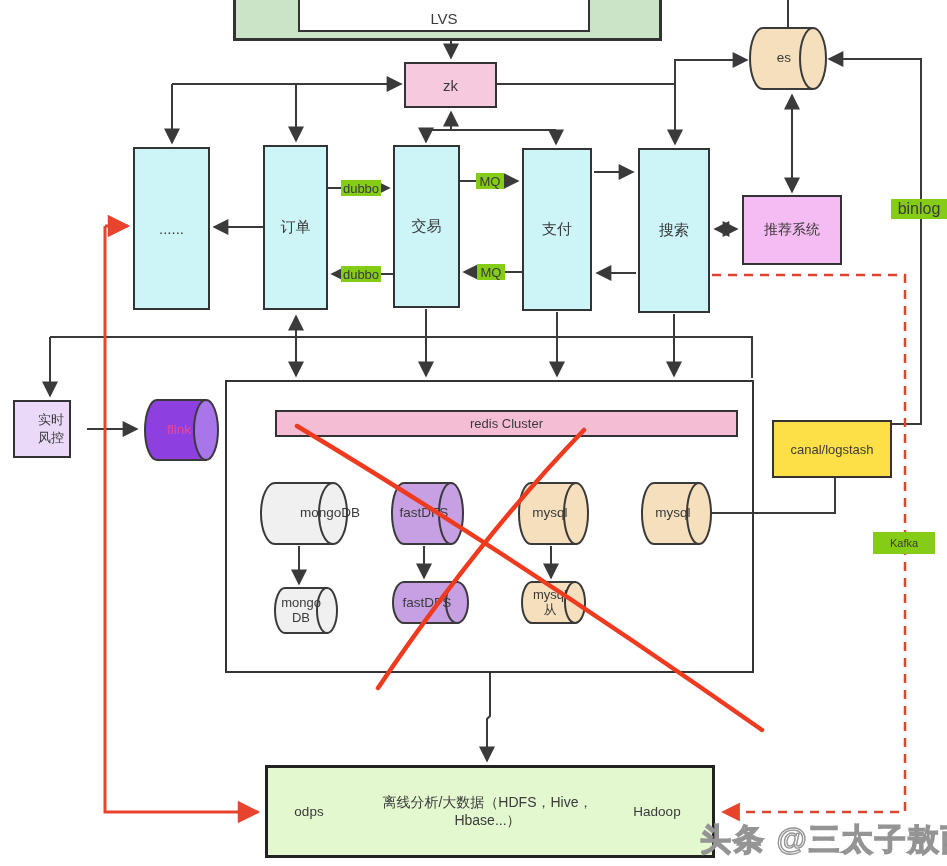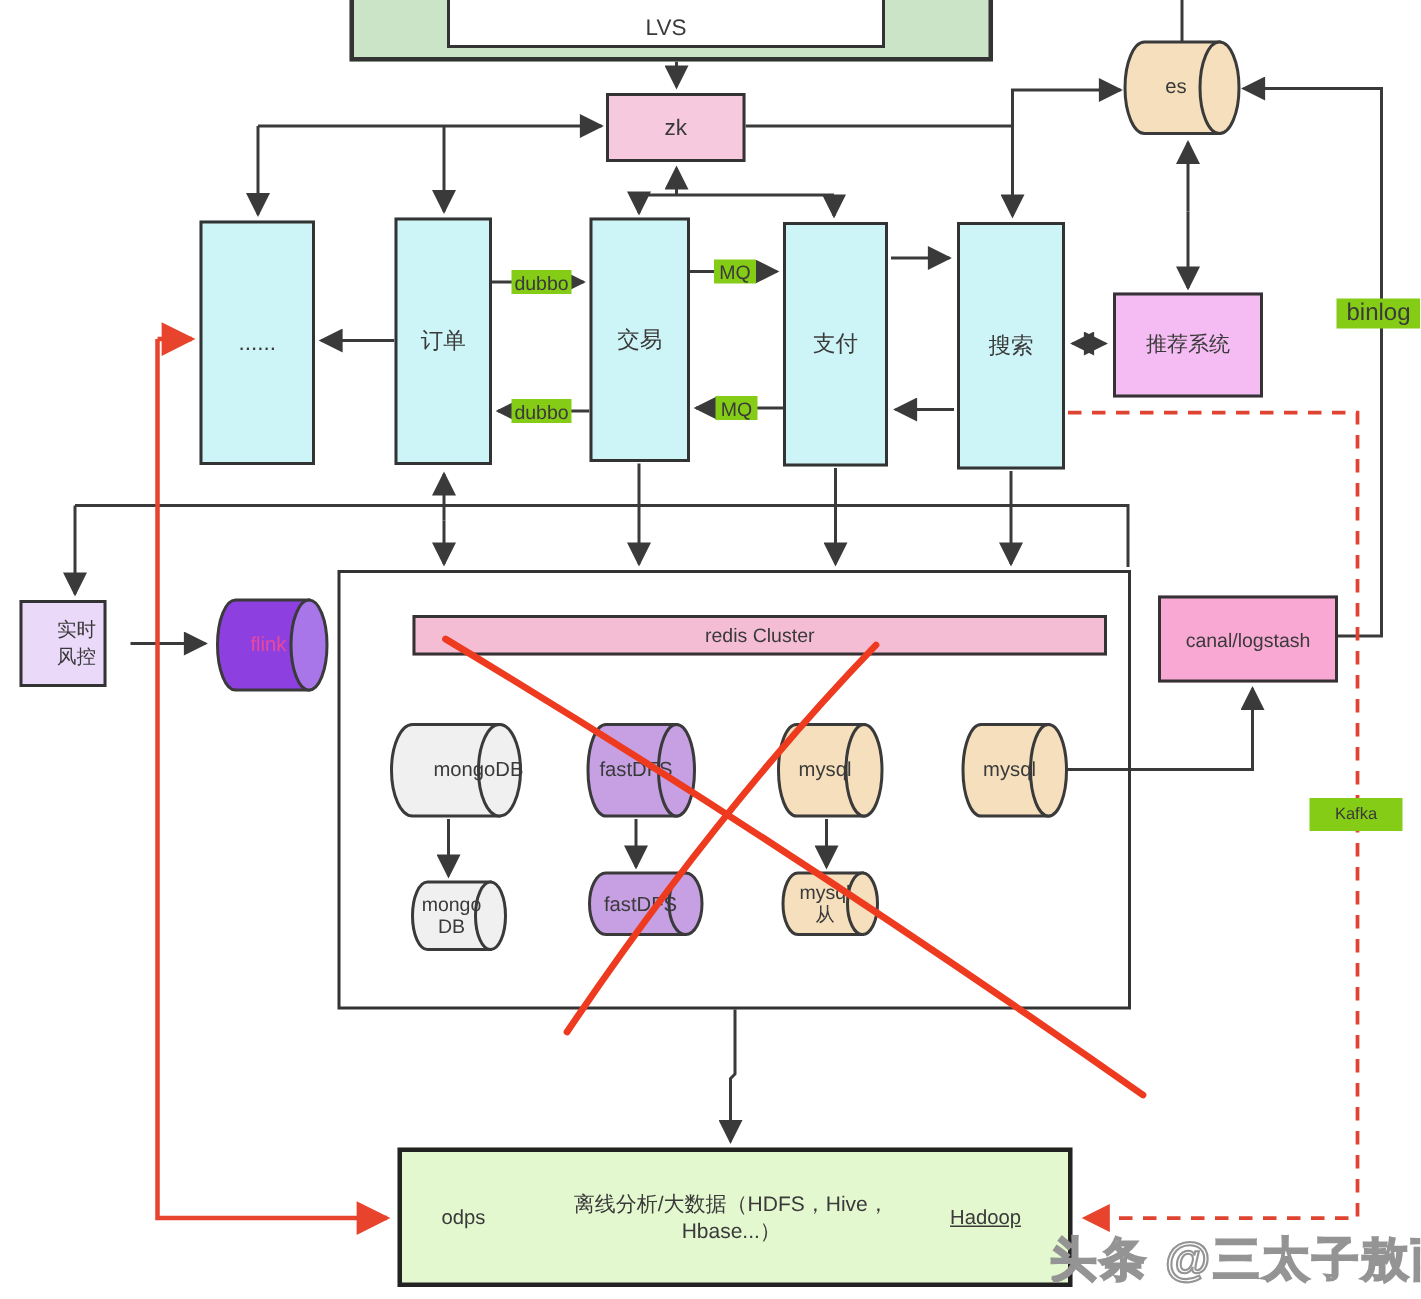--- a/index.html
+++ b/index.html
@@ -159,36 +159,36 @@
 
   <div class="box" style="left:13px;top:400px;width:58px;height:58px;background:#ead9f9;font-size:13px;padding-left:18px;">
       <span>实时风控</span>
     </div>
 
   <div class="box" style="left:225px;top:380px;width:529px;height:293px;background:transparent;"></div>
   <div class="box" style="left:275px;top:410px;width:463px;height:27px;background:#f5bdd4;font-size:13px;">
       <span>redis Cluster</span>
     </div>
 
-  <div class="box" style="left:772px;top:397px;width:120px;height:58px;background:#f9a8d4;font-size:13px;">
+  <div class="box" style="left:772px;top:420px;width:120px;height:58px;background:#fde047;font-size:13px;">
       <span>canal/logstash</span>
     </div>
 
   <div class="box" style="left:265px;top:765px;width:450px;height:93px;background:#e4f8d0;border-width:3px;border-color:#222;"></div>
   <div class="lbl" style="left:350px;top:798px;width:275px;height:28px;font-size:14px;z-index:2;">
       <span>离线分析/大数据（HDFS，Hive，Hbase...）</span>
     </div>
 
   <div class="cyl-lbl" style="left:755px;top:47px;width:58px;height:22px;">
       <span>es</span>
     </div>
   <div class="cyl-lbl" style="left:150px;top:419px;width:58px;height:22px;color:#ec4899;">
       <span>flink</span>
     </div>
-  <div class="cyl-lbl" style="left:267px;top:502px;width:72px;height:22px;padding-left:16px;">
+  <div class="cyl-lbl" style="left:278px;top:502px;width:72px;height:22px;padding-left:16px;">
       <span>mongoDB</span>
     </div>
   <div class="cyl-lbl" style="left:392px;top:502px;width:64px;height:22px;">
       <span>fastDFS</span>
     </div>
   <div class="cyl-lbl" style="left:520px;top:502px;width:60px;height:22px;">
       <span>mysql</span>
     </div>
   <div class="cyl-lbl" style="left:643px;top:502px;width:60px;height:22px;">
       <span>mysql</span>
@@ -200,21 +200,21 @@
   <div class="cyl-lbl" style="left:396px;top:592px;width:62px;height:22px;">
       <span>fastDFS</span>
     </div>
   <div class="cyl-lbl" style="left:522px;top:586px;width:56px;height:34px;font-size:13px;">
       <span>mysql</span>
       <span>从</span>
     </div>
   <div class="cyl-lbl" style="left:280px;top:801px;width:58px;height:22px;text-align:center;">
       <span>odps</span>
     </div>
-  <div class="cyl-lbl" style="left:626px;top:801px;width:62px;height:22px;text-decoration:underline;">
+  <div class="cyl-lbl" style="left:626px;top:801px;width:62px;height:22px;">
       <span>Hadoop</span>
     </div>
 
   <div class="lbl onwhite" style="left:341px;top:180px;width:40px;height:16px;">
       <span>dubbo</span>
     </div>
   <div class="lbl onwhite" style="left:341px;top:266px;width:40px;height:16px;">
       <span>dubbo</span>
     </div>
   <div class="lbl onwhite" style="left:476px;top:173px;width:28px;height:16px;">

